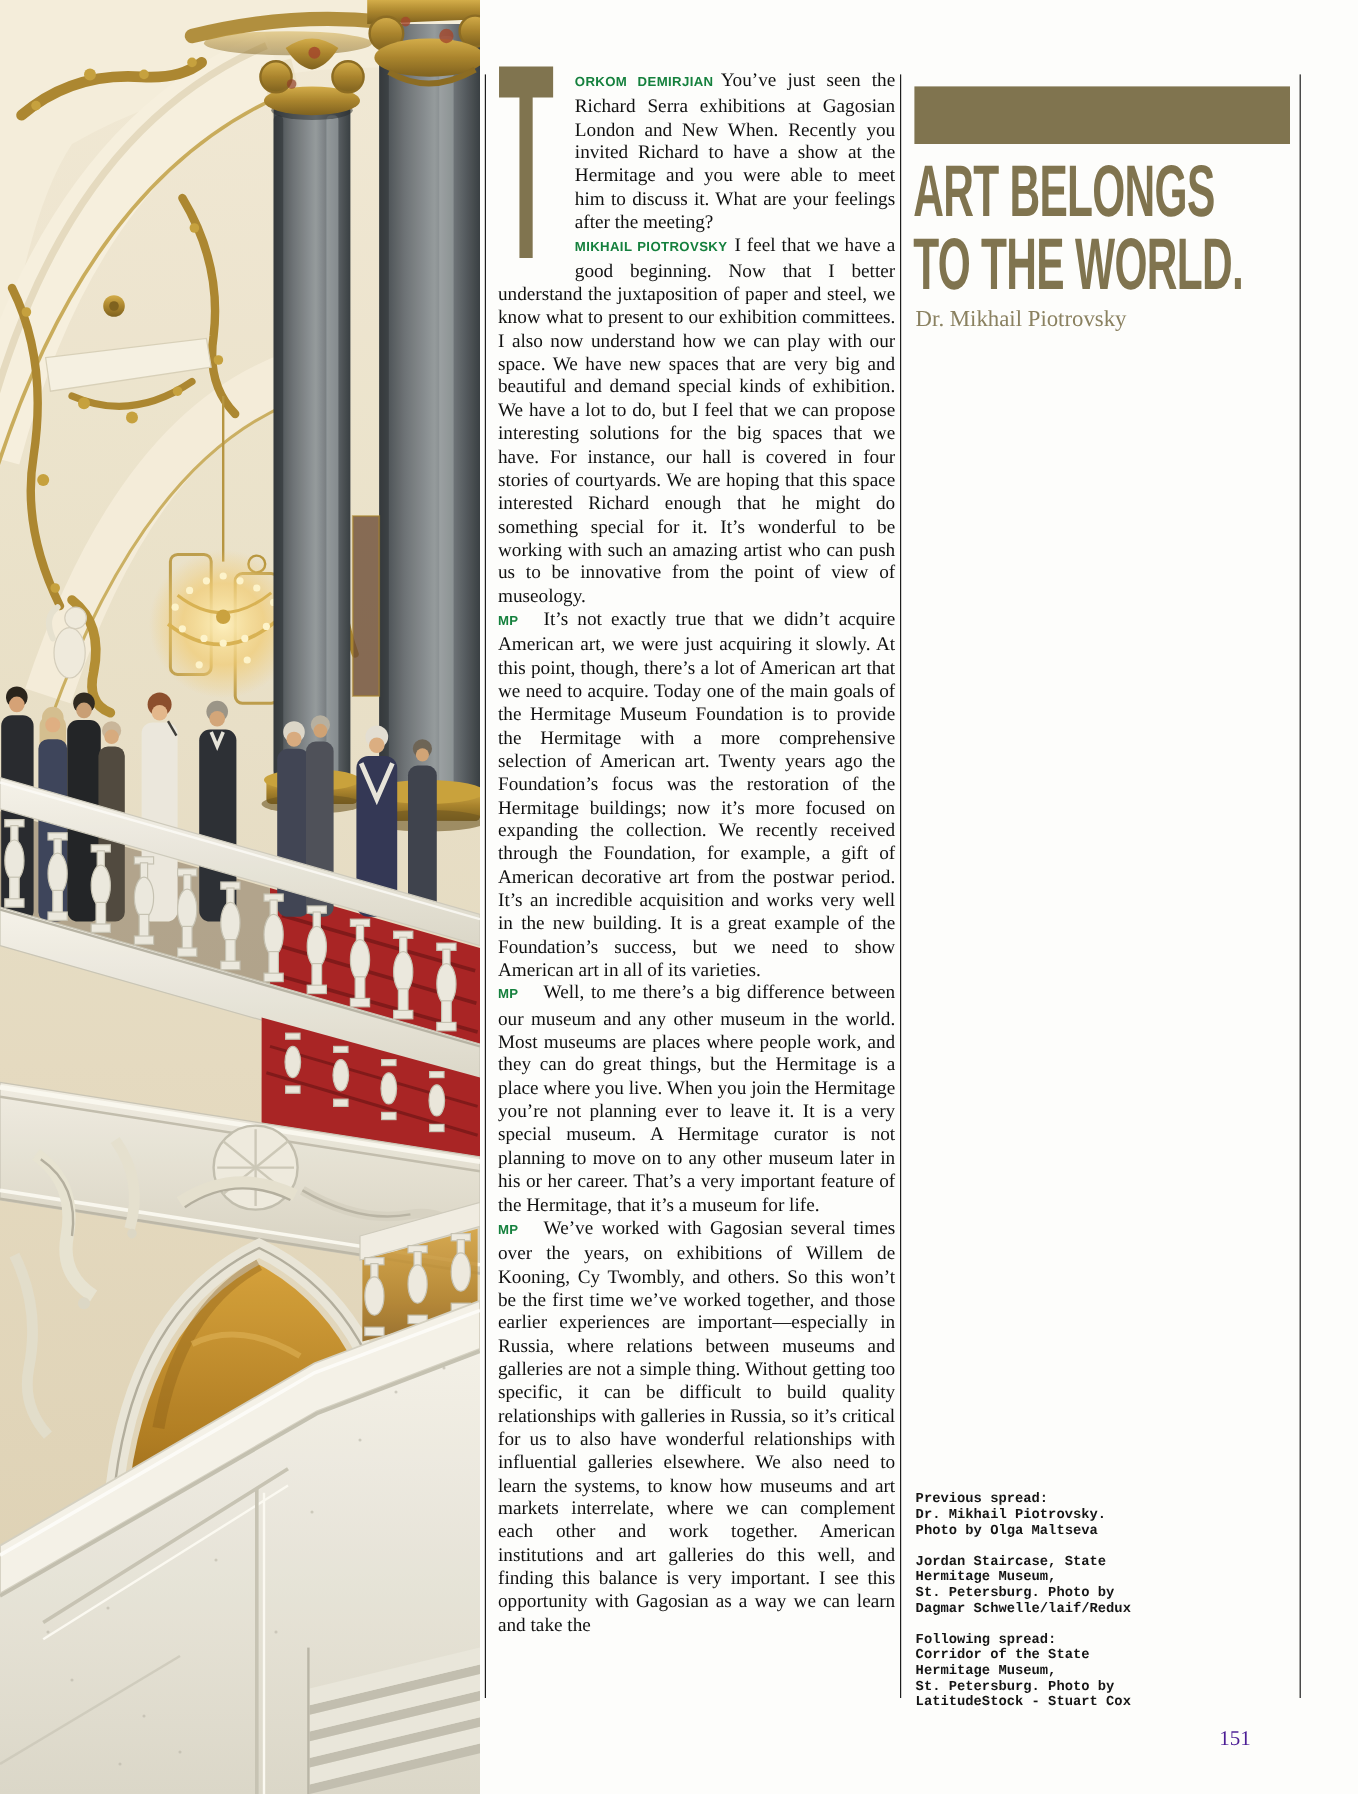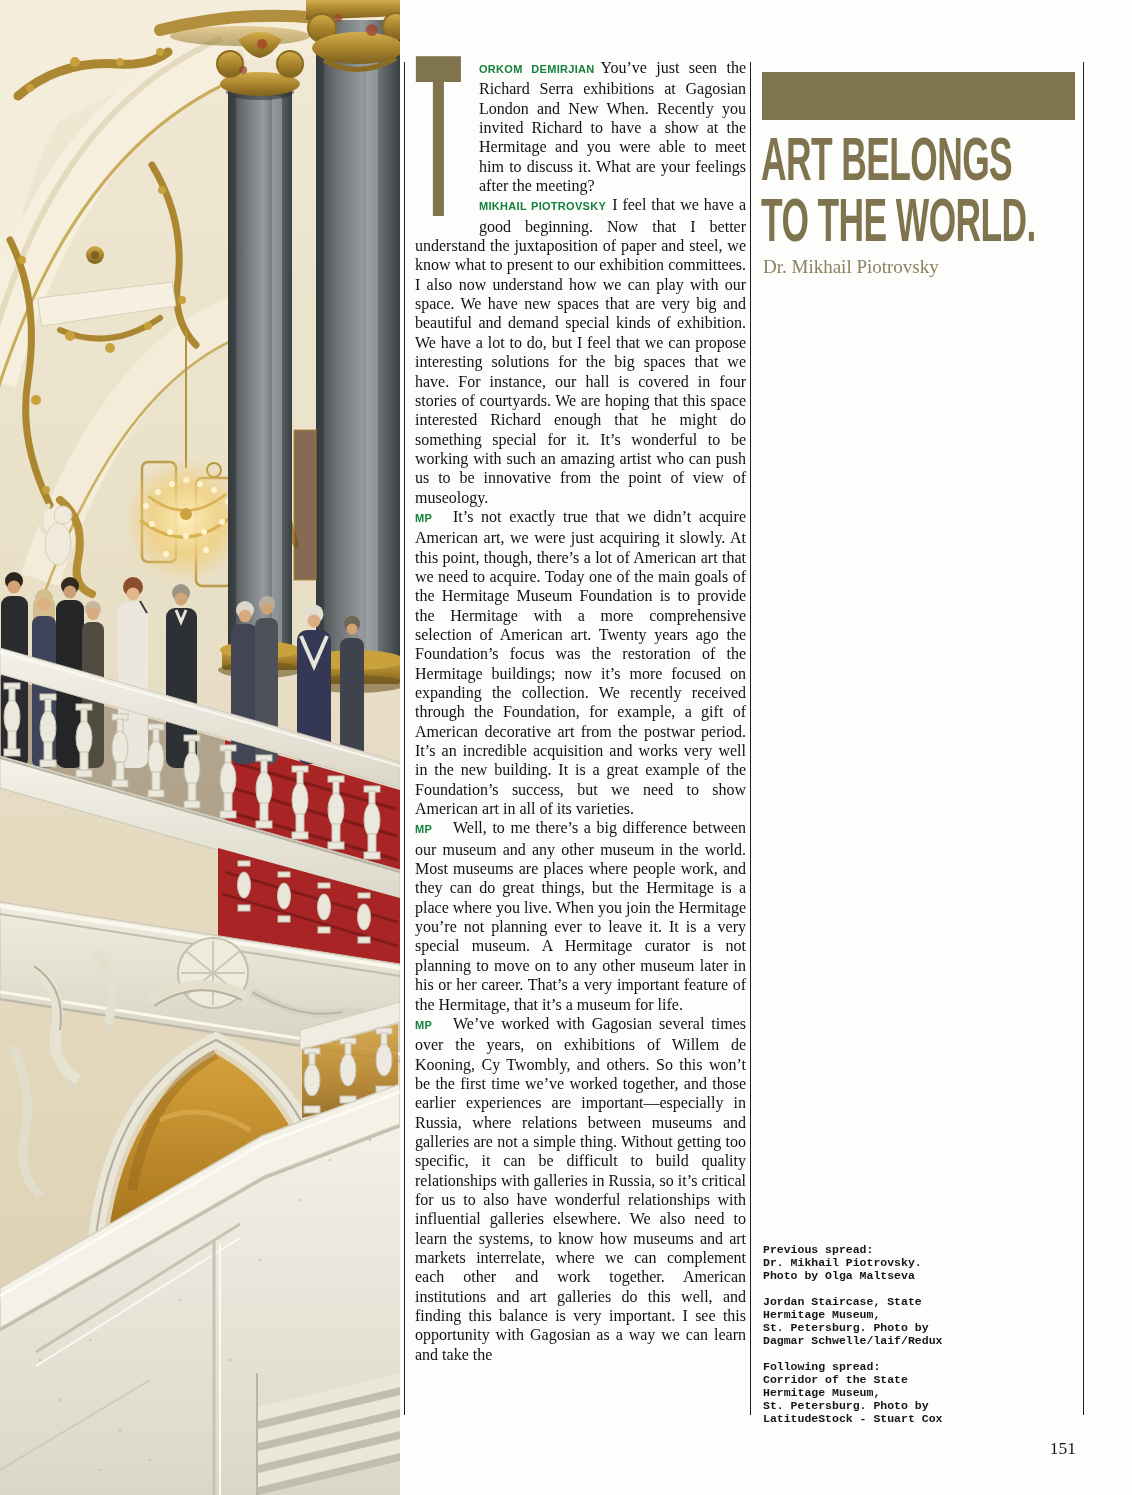--- a/index.html
+++ b/index.html
@@ -27,22 +27,22 @@
   .gold-bar{position:absolute;left:0;top:0;width:313px;height:48px;}
   .headline{position:absolute;left:-1px;top:57px;font-family:"Liberation Sans",sans-serif;
             font-weight:bold;color:#80744F;}
   .hl-line{font-size:61px;line-height:61px;letter-spacing:-1px;white-space:nowrap;
            transform:scaleX(0.58);transform-origin:0 0;}
   .byline{position:absolute;left:1px;top:184px;font-size:19px;color:#8a8160;text-align:center;}
   .credits{position:absolute;left:1px;bottom:0;font-family:"Liberation Sans",sans-serif;
            font-weight:bold;font-size:11.5px;line-height:13px;color:#151515;}
   .blk{display:block;white-space:pre-line;font-family:Liberation Mono, monospace;}
   .blk + .blk{margin-top:13px;}
-  .page-num{position:absolute;left:1016px;top:1438px;width:60px;text-align:right;
-            font-size:17.5px;color:#0f172a;}
+  .page-num{position:absolute;left:1016px;top:1438px;width:60px;
+            font-size:17.5px;color:#4c1d95;}
 </style>
 </head>
 <body>
 
 <div class="page">
 
   <svg class="photo" viewBox="0 0 400 1495" width="400" height="1495" xmlns="http://www.w3.org/2000/svg">
     <defs>
       <linearGradient id="wallV" x1="0" y1="0" x2="0" y2="1">
         <stop offset="0" stop-color="#f3ecdb"></stop>

